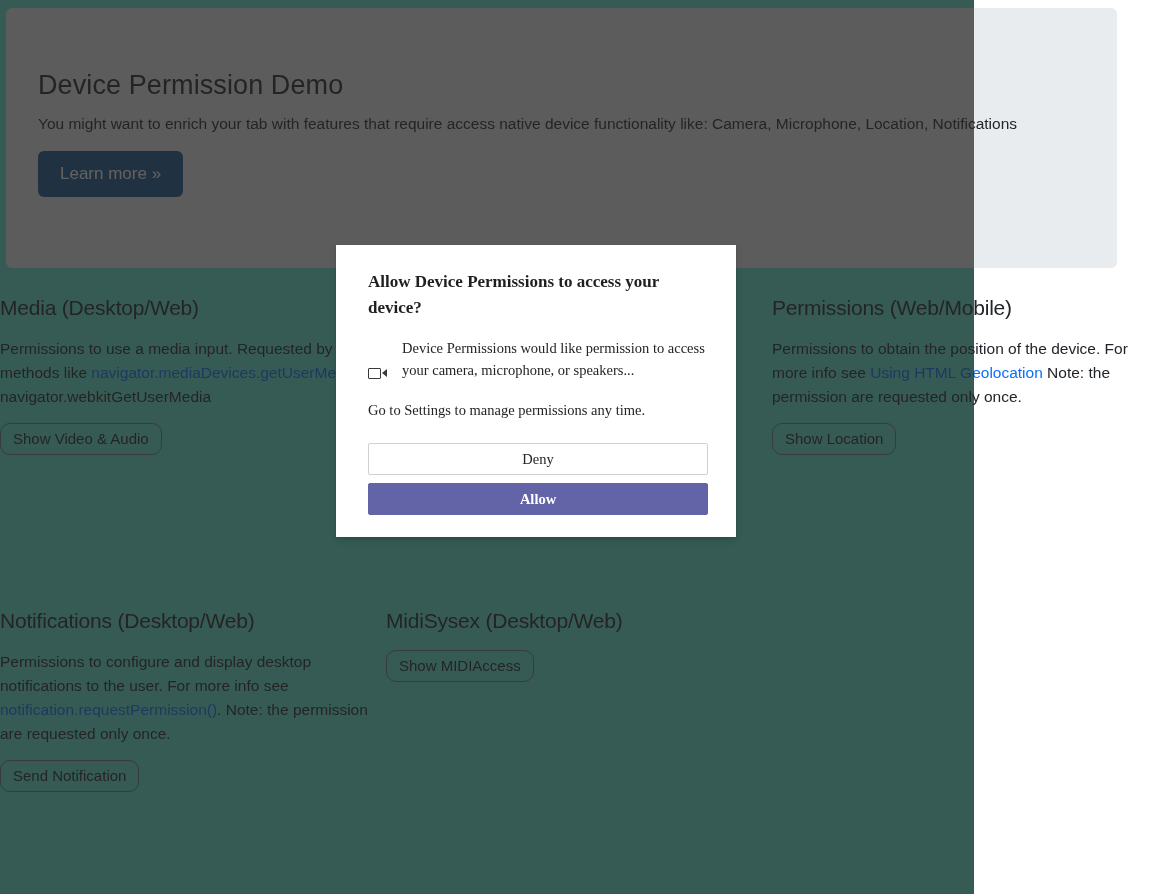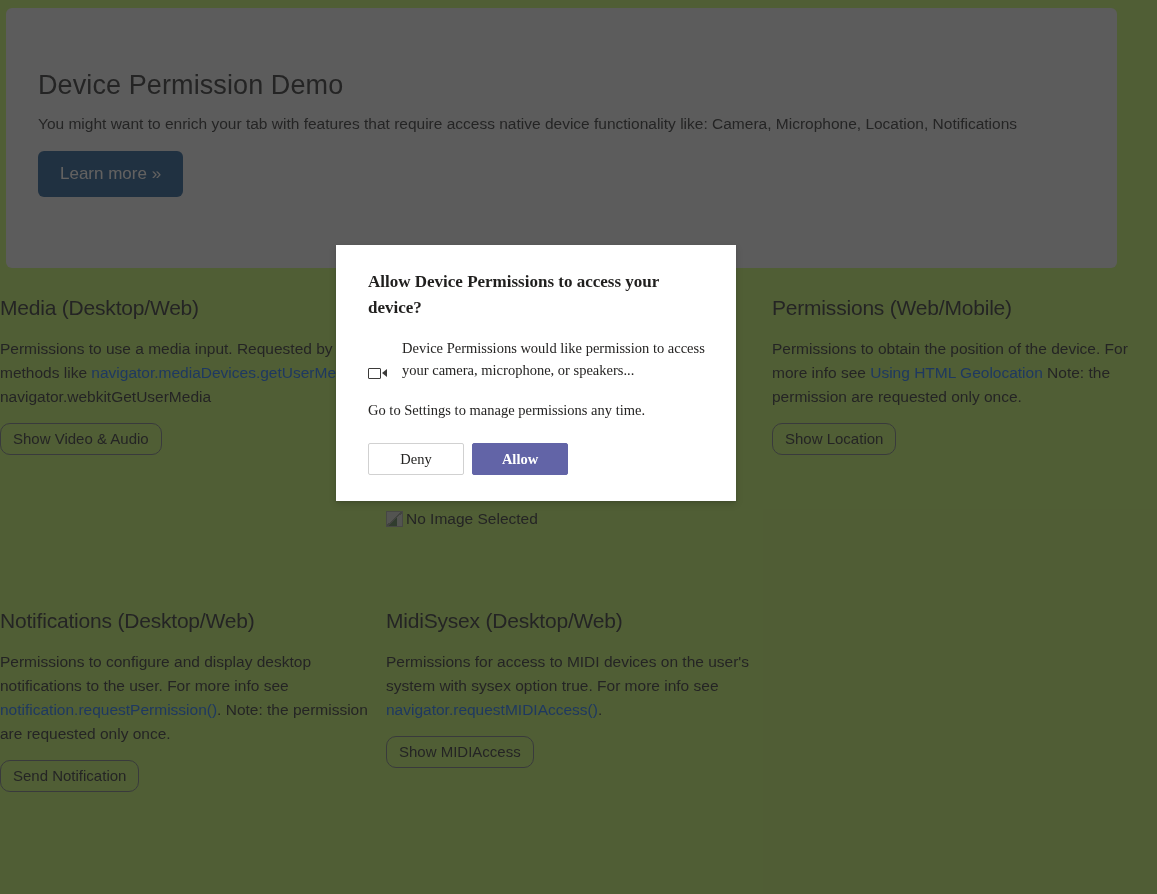--- a/index.html
+++ b/index.html
@@ -6,23 +6,23 @@
   html, body {
     margin: 0; padding: 0;
     width: 1157px; height: 894px;
     overflow: hidden;
     background: #ffffff;
     font-family: "Liberation Sans", sans-serif;
   }
 
   #page-root {
     position: relative;
-    width: 1157px;
+    width: 974px;
     height: 894px;
-    background: #bef264;
+    background: #5eead4;
   }
 
   
   .page-content {
     position: absolute;
     inset: 0;
     padding: 0;
   }
 
   .jumbotron {
@@ -204,21 +204,23 @@
     margin: 0;
   }
   .dialog-note {
     font-size: 14.5px;
     line-height: 22px;
     color: #252423;
     margin: 0 0 22px 0;
   }
   .dialog-actions {
     display: flex;
+    justify-content: flex-end;
     gap: 8px;
+    flex-direction: column;
   }
   .btn-deny {
     min-width: 96px;
     height: 32px;
     background: #ffffff;
     border: 1px solid #d1d1d1;
     border-radius: 2px;
     font-size: 14.5px;
     color: #252423;
     cursor: pointer;
@@ -279,21 +281,20 @@
       <div class="card-row row2">
 
         <div class="card media-col">
           <h2>Notifications (Desktop/Web)</h2>
           <p><span>Permissions to configure and display desktop notifications to the user. For more info see </span><a class="link" href="#">notification.requestPermission()</a><span>. Note: the permission are requested only once.</span></p>
           <button class="btn-outline">Send Notification</button>
         </div>
 
         <div class="card device-col">
           <h2>MidiSysex (Desktop/Web)</h2>
-          <p><span>Permissions for access to MIDI devices on the user's system with sysex option true. For more info see </span><a class="link" href="#">navigator.requestMIDIAccess()</a><span>.</span></p>
           <button class="btn-outline">Show MIDIAccess</button>
         </div>
 
         <div class="card geo-col"></div>
 
       </div>
 
     </div>
   </div>
 

